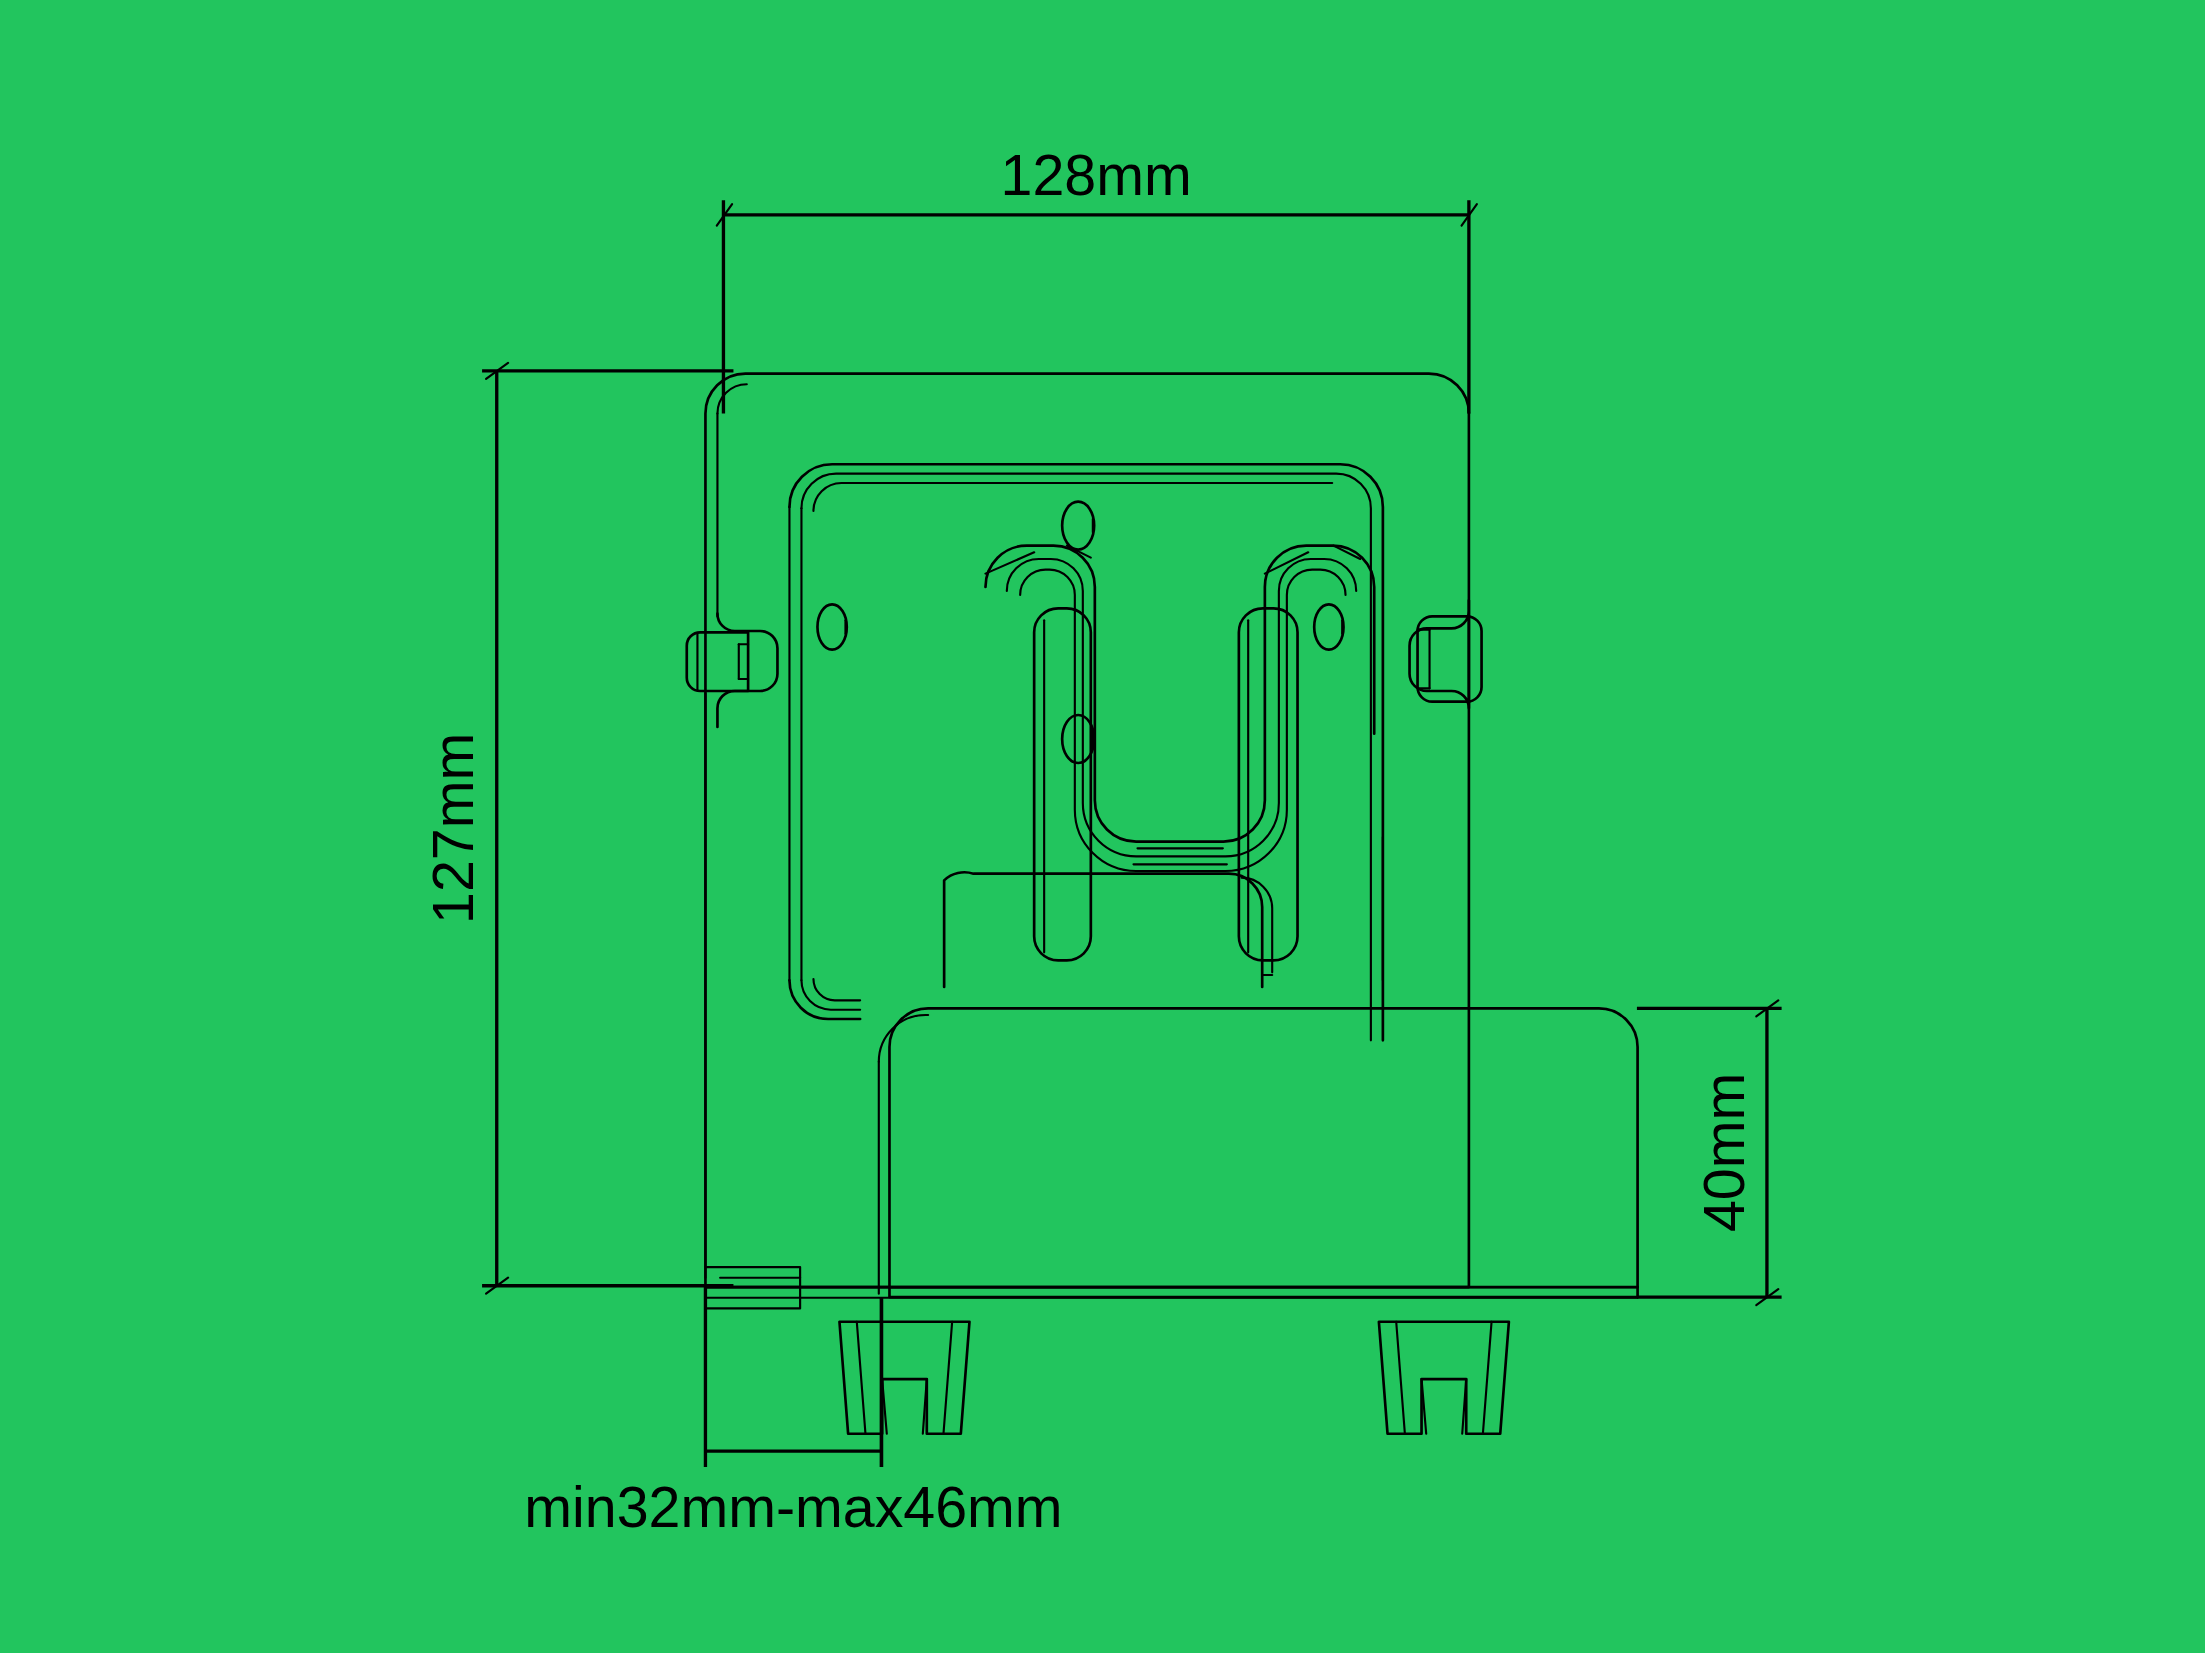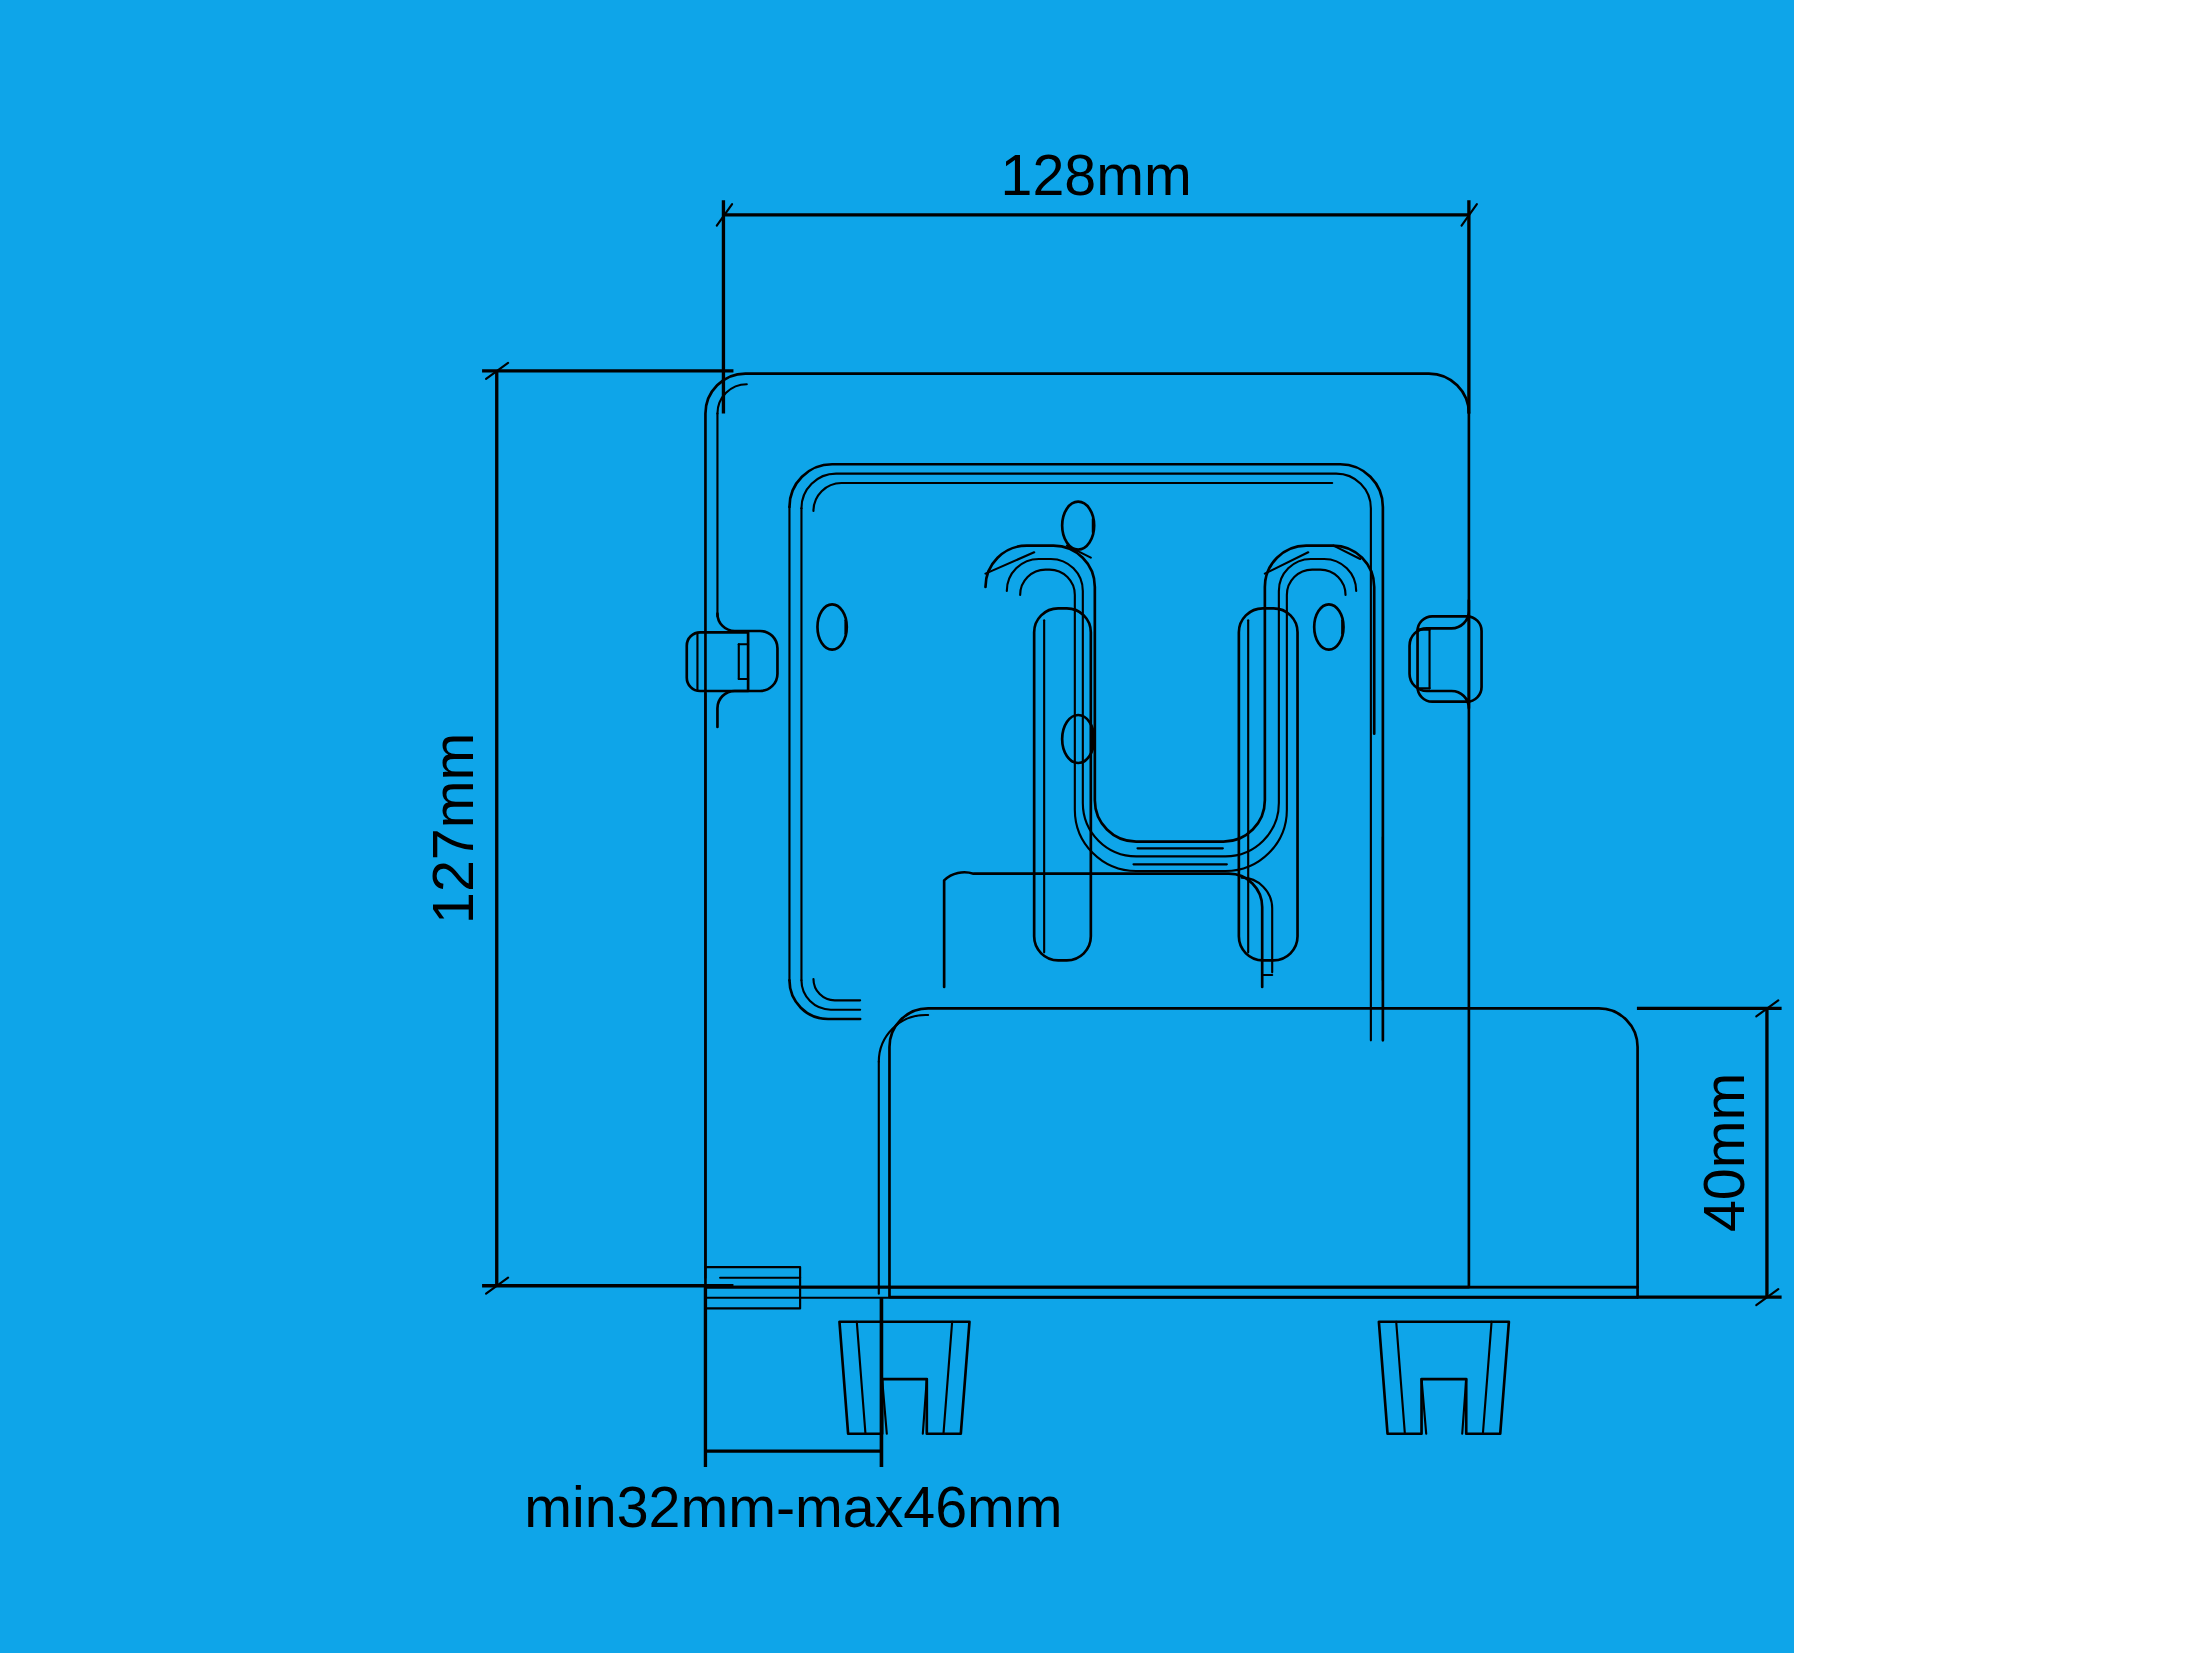--- a/index.html
+++ b/index.html
@@ -9,23 +9,23 @@
     background: #ffffff;
   }
   body {
     width: 2205px;
     height: 1654px;
     overflow: hidden;
     font-family: "Liberation Sans", sans-serif;
   }
   #drawing-root {
     position: relative;
-    width: 1794px;
+    width: 2205px;
     height: 1654px;
-    background: #0ea5e9;
+    background: #22c55e;
   }
   svg#tech-drawing {
     display: block;
     width: 2205px;
     height: 1654px;
   }
   .obj-line {
     fill: none;
     stroke: #000000;
     stroke-width: 4;

